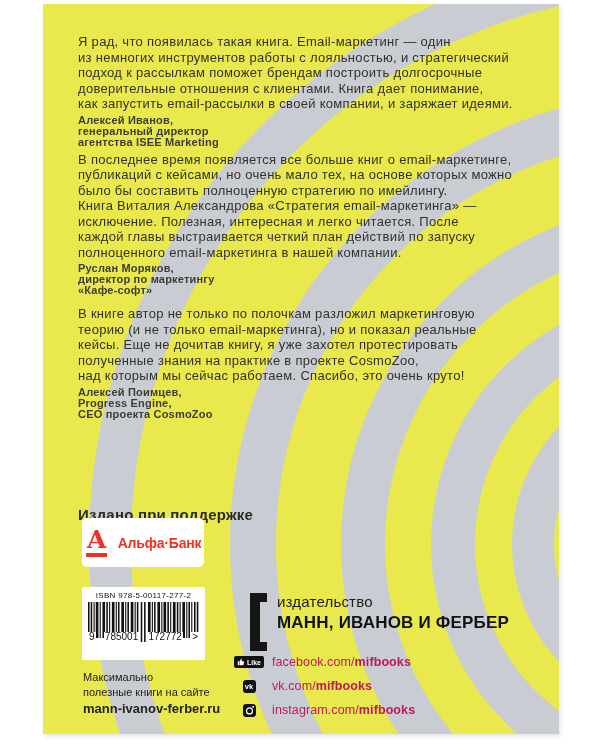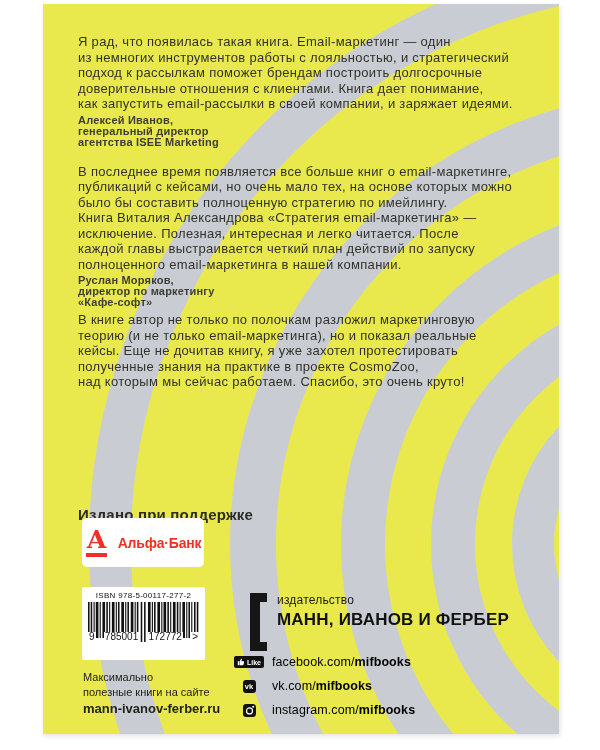--- a/index.html
+++ b/index.html
@@ -20,22 +20,22 @@
   .arc{fill:none;stroke:var(--stripe);}
   .content{position:relative;padding:30px 0 0 35px;width:470px;}
   .quote{
     font-size:13px;line-height:15.5px;letter-spacing:0.3px;
     color:var(--quote);white-space:pre-line;
   }
   .attr{
     font-size:11px;line-height:11px;font-weight:bold;letter-spacing:0.2px;
     color:var(--attr);white-space:pre-line;margin-top:3px;
   }
-  .q2{margin-top:16px;}
-  .q3{margin-top:4px;}
+  .q2{margin-top:4px;}
+  .q3{margin-top:10px;}
   .support-label{
     position:absolute;left:35px;top:502px;font-size:15px;font-weight:bold;
     letter-spacing:0.2px;color:#2c2c24;
   }
   .alfa-card{
     position:absolute;left:39px;top:514px;width:122px;height:49px;
     background:#ffffff;border-radius:5px;display:flex;align-items:center;
     justify-content:center;gap:9px;
   }
   .alfa-letter-wrap{display:flex;flex-direction:column;align-items:center;width:24px;}
@@ -54,30 +54,30 @@
   .digits{
     display:flex;justify-content:space-between;font-size:10px;color:#111;
     margin-top:-10px;position:relative;
   }
   .digits span{background:#fff;padding:0 1px;line-height:10px;}
   .bracket-icon{
     position:absolute;left:207px;top:589px;width:17px;height:58px;box-sizing:border-box;
     border-left:10px solid #161616;border-top:9px solid #161616;border-bottom:9px solid #161616;
   }
   .publisher{position:absolute;left:234px;top:589px;color:var(--ink);}
-  .publisher-small{font-size:12px;letter-spacing:0.2px;color:#1d1d17;}
+  .publisher-small{font-size:15px;letter-spacing:0.2px;color:#1d1d17;}
   .publisher-name{font-size:17px;font-weight:bold;letter-spacing:0.2px;margin-top:3px;color:#121212;text-align:right;}
   .social-row{
     position:absolute;left:191px;height:16px;display:flex;align-items:center;
   }
   .social-row .icon-cell{width:30px;display:flex;justify-content:center;}
   .row-fb{top:650px;}
   .row-vk{top:674px;}
   .row-ig{top:698px;}
-  .social-text{margin-left:8px;font-size:12.5px;color:#000000;letter-spacing:0.1px;}
+  .social-text{margin-left:8px;font-size:12.5px;color:#be185d;letter-spacing:0.1px;}
   .social-text b{font-weight:bold;}
   .like-badge{
     width:30px;height:12px;background:#111;border-radius:2px;color:#fff;
     display:flex;align-items:center;justify-content:center;gap:2px;
     font-size:7px;font-weight:bold;
   }
   .vk-badge{
     width:13px;height:13px;background:#111;border-radius:3px;color:#fff;
     display:flex;align-items:center;justify-content:center;
     font-size:7.5px;font-weight:bold;line-height:13px;
@@ -118,20 +118,23 @@
 полноценного email-маркетинга в нашей компании.</div>
     <div class="attr">Руслан Моряков,
 директор по маркетингу
 «Кафе-софт»</div>
 
     <div class="quote q3">В книге автор не только по полочкам разложил маркетинговую
 теорию (и не только email-маркетинга), но и показал реальные
 кейсы. Еще не дочитав книгу, я уже захотел протестировать
 полученные знания на практике в проекте CosmoZoo,
 над которым мы сейчас работаем. Спасибо, это очень круто!</div>
+    <div class="attr">Алексей Поимцев,
+Progress Engine,
+СЕО проекта CosmoZoo</div>
   </div>
 
   <div class="support-label">Издано при поддержке</div>
 
   <div class="alfa-card">
     <div class="alfa-letter-wrap">
       <div class="alfa-letter">А</div>
       <div class="alfa-underline"></div>
     </div>
     <div class="alfa-name">Альфа·Банк</div>

